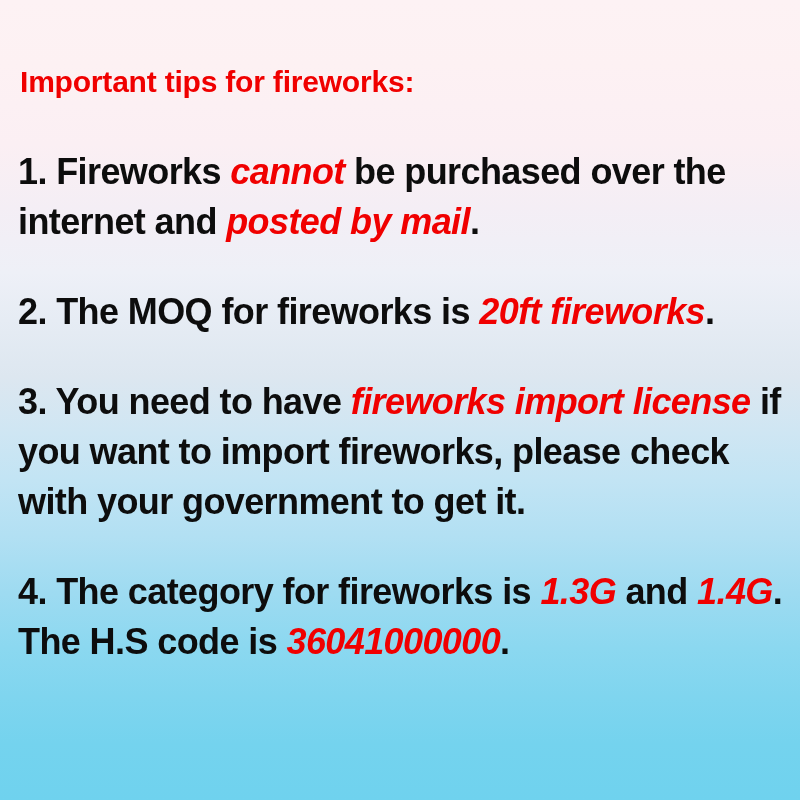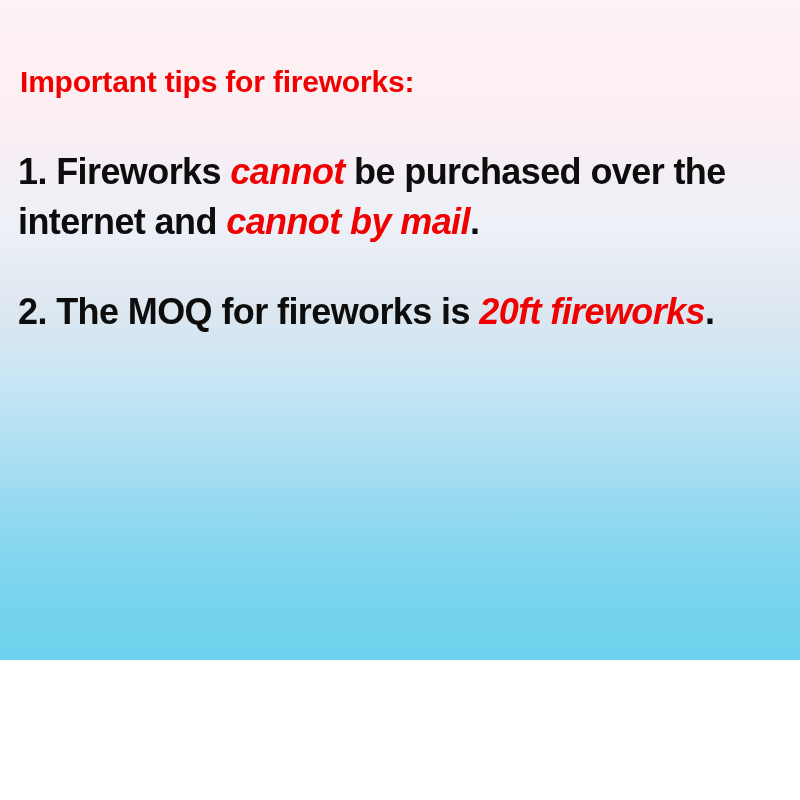--- a/index.html
+++ b/index.html
@@ -9,21 +9,21 @@
   body {
     width: 800px;
     height: 800px;
     overflow: hidden;
     font-family: "Liberation Sans", sans-serif;
   }
 
   #notice-card {
     position: relative;
     width: 800px;
-    height: 660px;
+    height: 800px;
     box-sizing: border-box;
     background: linear-gradient(
       to bottom,
       #fdf2f4 0%,
       #fdf1f3 8%,
       #fbeff3 18%,
       #f4eef5 26%,
       #eef0f7 34%,
       #e6ecf4 40%,
       #dde7f0 47%,
@@ -81,24 +81,30 @@
 </head>
 <body>
 
 <div id="notice-card">
 
   <div id="notice-body">
 
     <p class="tips-title">Important tips for fireworks:</p>
 
     <p class="tip-item" id="tip-1">
-      <span>1.</span><span><span> Fireworks </span><span class="hl">cannot</span><span> be purchased over the internet and </span><span class="hl">cannot by mail</span><span>.</span></span>
+      <span>1.</span><span><span> Fireworks </span><span class="hl">cannot</span><span> be purchased over the internet and </span><span class="hl">posted by mail</span><span>.</span></span>
     </p>
 
     <p class="tip-item spaced" id="tip-2">
       <span>2.</span><span><span> The MOQ for fireworks is </span><span class="hl">20ft fireworks</span><span>.</span></span>
     </p>
 
+    <p class="tip-item spaced" id="tip-3">
+      <span>3.</span><span><span> You need to have </span><span class="hl">fireworks import license</span><span> if you want to import fireworks, please check with your government to get it.</span></span>
+    </p>
 
+    <p class="tip-item spaced" id="tip-4">
+      <span>4.</span><span><span> The category for fireworks is </span><span class="hl">1.3G</span><span> and </span><span class="hl">1.4G</span><span>. The H.S code is </span><span class="hl">36041000000</span><span>.</span></span>
+    </p>
 
   </div>
 
 </div>
 
 </body></html>

